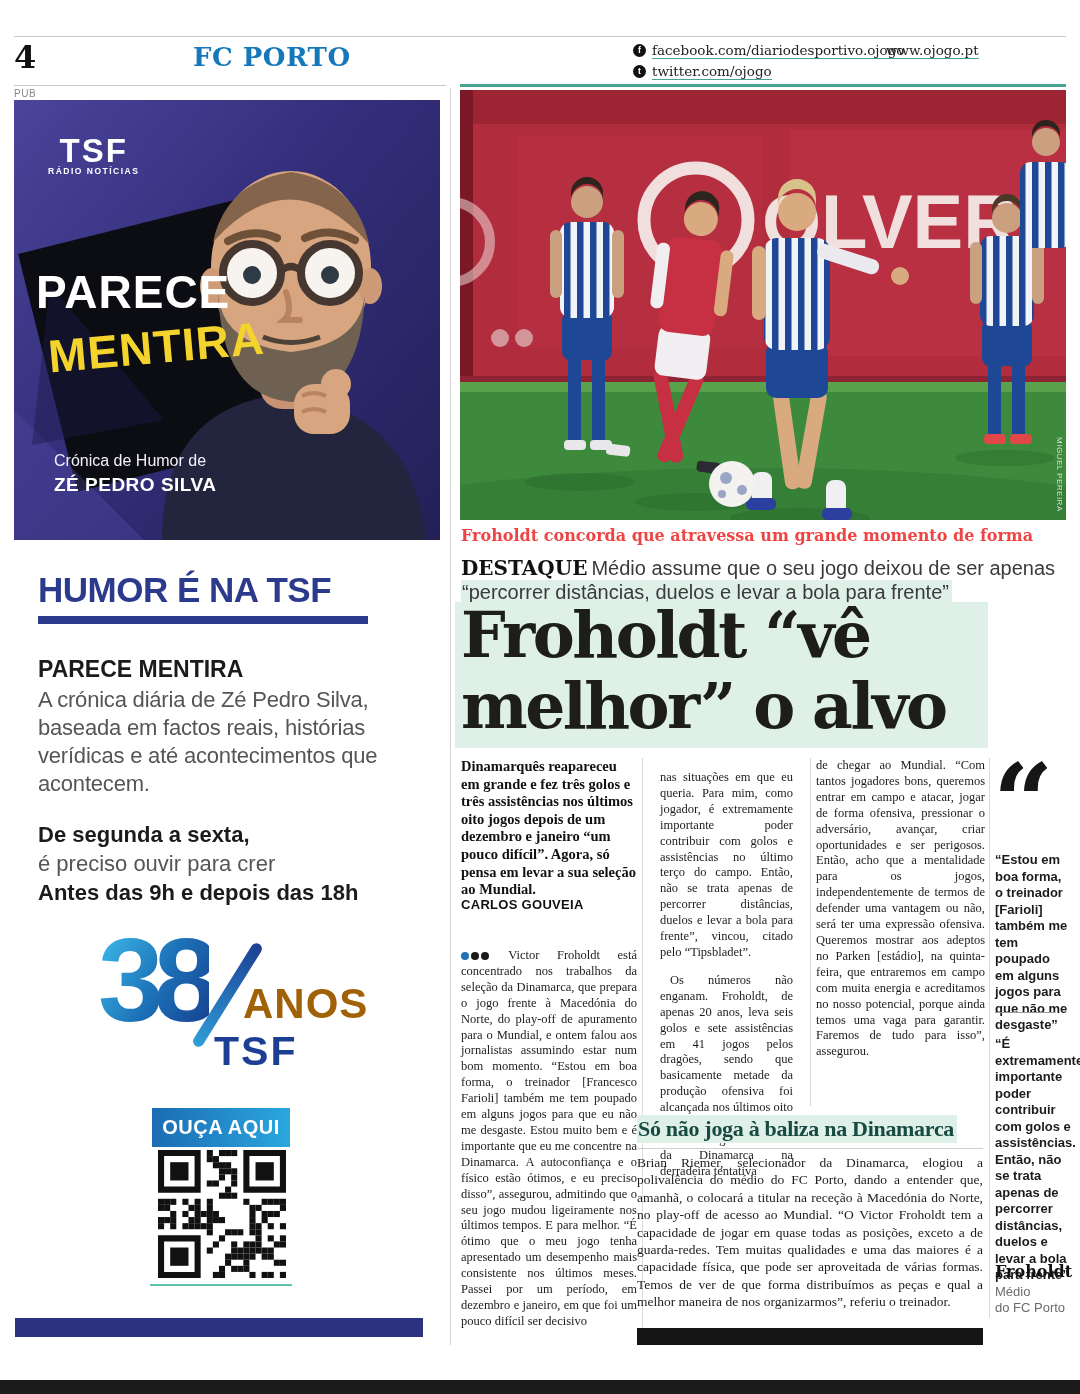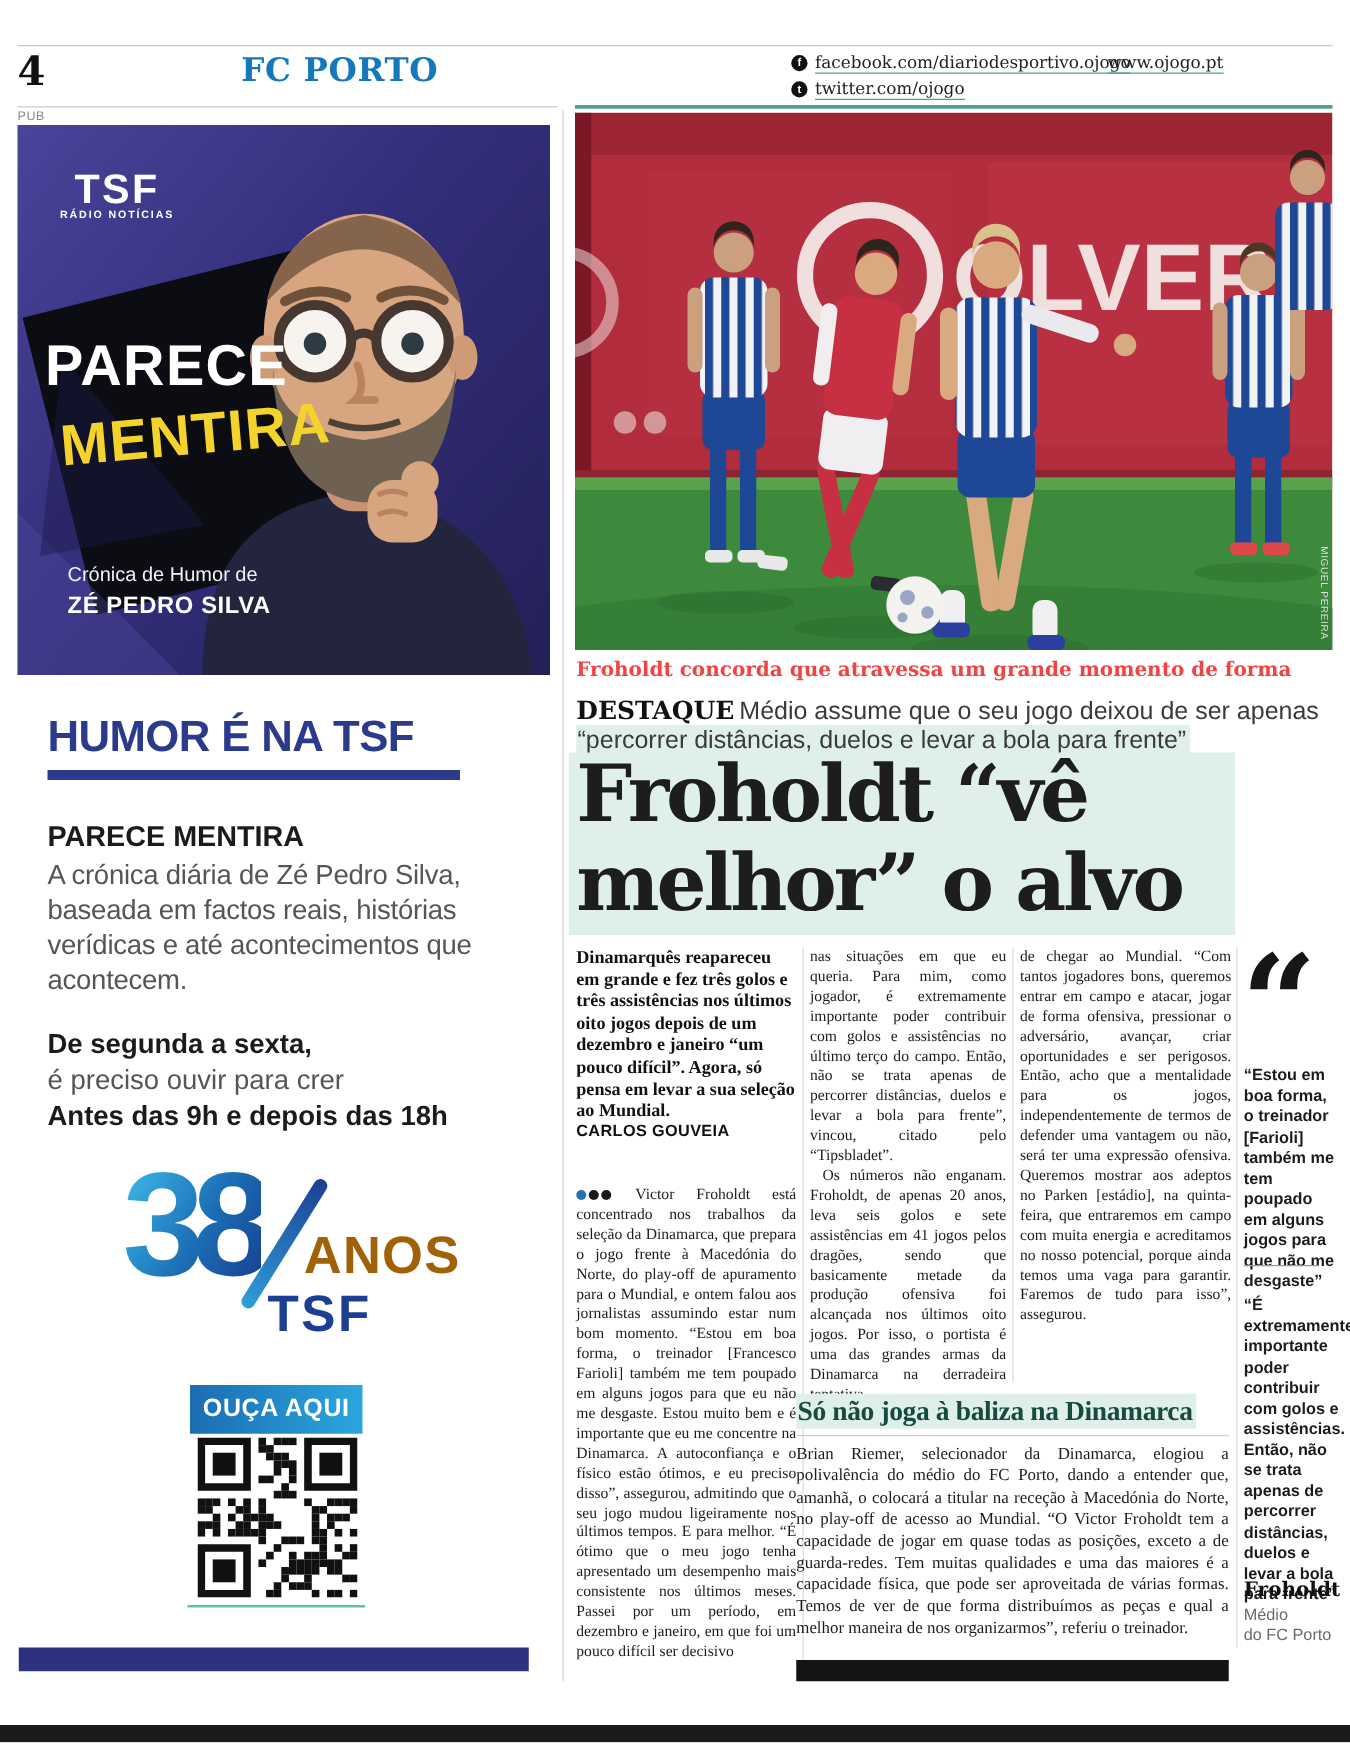--- a/index.html
+++ b/index.html
@@ -74,21 +74,21 @@
   .khl{background:#dff0e8;padding:1px 3px 2px 1px;}
   .headline-block{left:455px;top:602px;width:533px;height:146px;background:#dff0e8;}
   .headline{left:461px;top:600px;font:700 63px/71px "DejaVu Serif",serif;color:#1d1d1b;letter-spacing:-2.5px;}
 
   .lead{left:461px;top:758px;width:176px;font:700 14.5px/17.6px "Liberation Serif",serif;color:#111;}
   .byline{left:461px;top:897px;font:700 13px "Liberation Sans",sans-serif;color:#111;letter-spacing:.3px;}
   .bodytext{font:400 12.5px/15.9px "Liberation Serif",serif;color:#1c1c1c;text-align:justify;}
   .col1{left:461px;top:948px;width:176px;}
   .col2{left:648px;top:758px;width:157px;}
   .col3{left:816px;top:758px;width:169px;}
-  .indent{text-indent:10px;margin:0;}
+  .indent{text-indent:10px;margin:12px;}
   .dot{display:inline-block;width:8px;height:8px;border-radius:50%;background:#1a1a1a;margin-right:2px;vertical-align:-1px;}
   .dot.blue{background:#2273b4;}
   .col-rule{width:1px;background:#dcdcdc;}
   .rule-a{left:642px;top:758px;height:585px;}
   .rule-b{left:810px;top:758px;height:348px;}
   .rule-c{left:989px;top:758px;height:560px;}
 
   
   .quote-mark{left:993px;top:752px;font:700 105px/100px "DejaVu Serif",serif;color:#161616;letter-spacing:-6px;}
   .squote{width:76px;font:700 13px/16.5px "Liberation Sans",sans-serif;color:#1b1b1b;}

